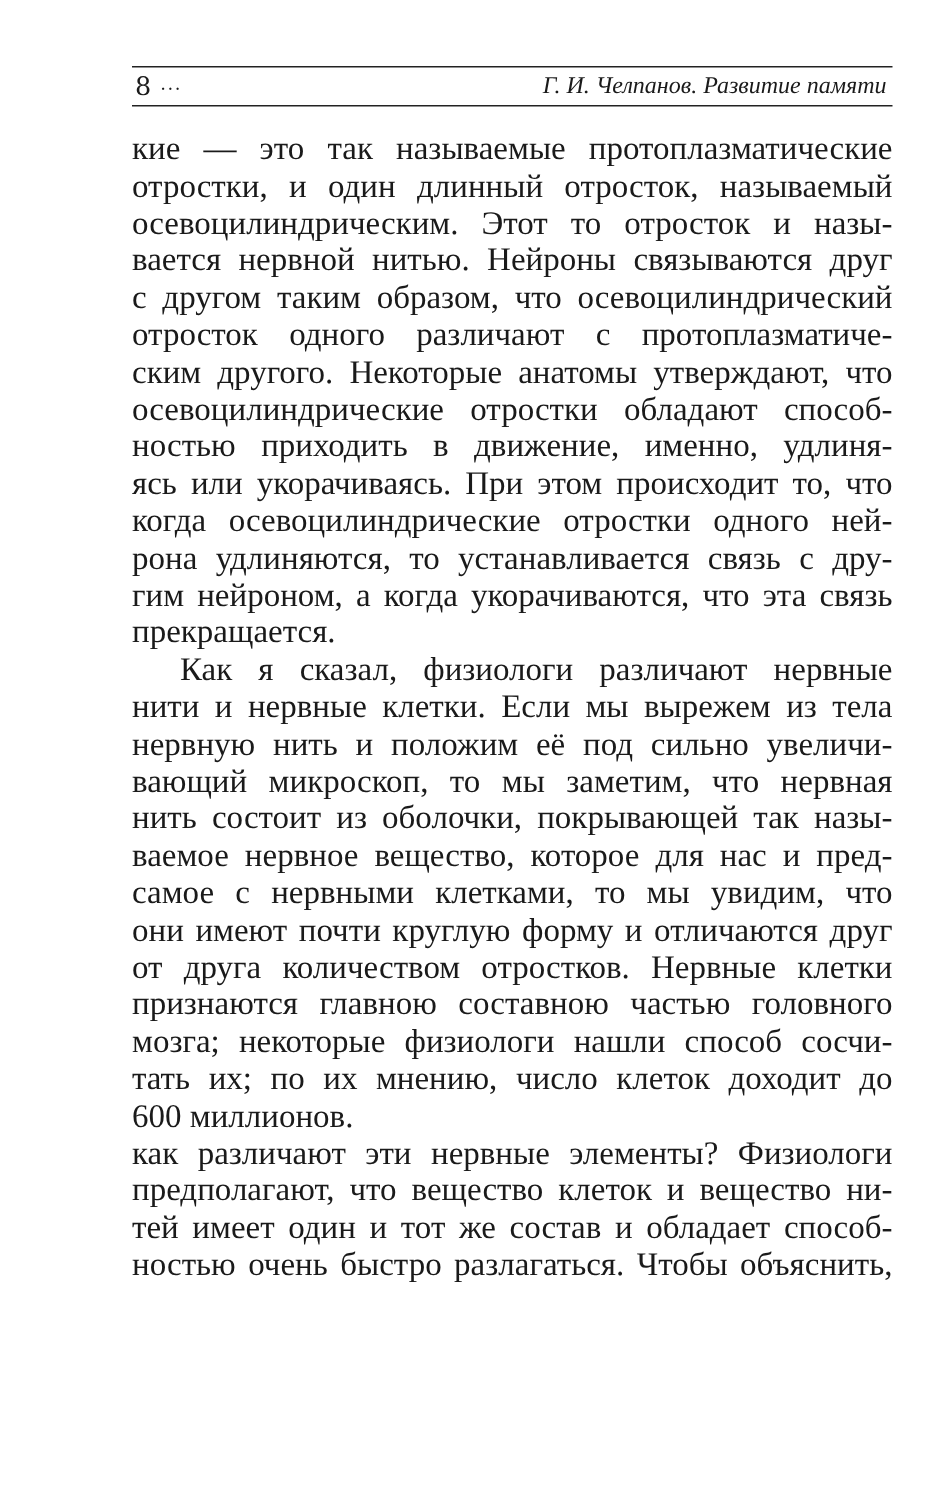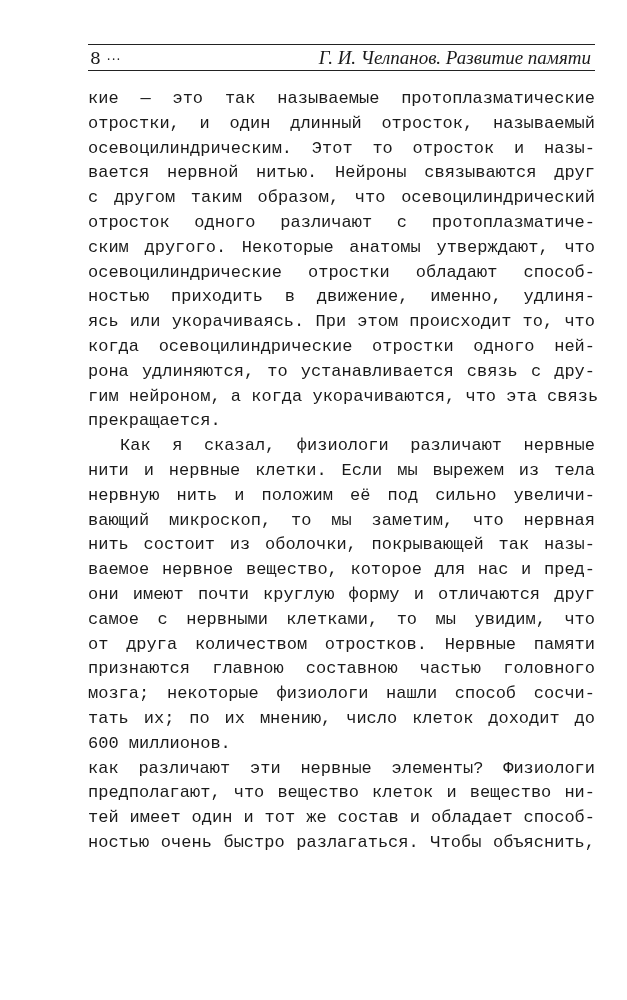--- a/index.html
+++ b/index.html
@@ -5,24 +5,24 @@
   html, body { margin: 0; padding: 0; background: #ffffff; }
   body { width: 627px; height: 1000px; position: relative; overflow: hidden; color: #1a1a1a; }
   .page-header {
     position: absolute; left: 88px; top: 44px; width: 507px; height: 25px;
     border-top: 1.5px solid #222; border-bottom: 1.5px solid #222;
     display: flex; align-items: center; justify-content: space-between;
     font-family: "DejaVu Serif", serif;
   }
   .page-num { font-size: 17px; padding-left: 2px; }
   .page-num .dots { font-size: 12px; margin-left: 6px; letter-spacing: 1px; }
-  .running-title { font-style: italic; font-size: 19px; padding-right: 4px; font-family: "Liberation Serif", serif; }
+  .running-title { font-style: italic; font-size: 16px; padding-right: 4px; font-family: "Liberation Serif", serif; }
   .body-text {
     position: absolute; left: 88px; top: 87px; width: 507px;
-    font-family: Liberation Mono, monospace; font-size: 17px; line-height: 24.8px;
+    font-family: Liberation Serif, serif; font-size: 22px; line-height: 24.8px;
   }
   .line { display: block; text-align: justify; text-align-last: justify; white-space: nowrap; height: 24.8px; }
   .line.last { text-align-last: left; }
   .line.indent { padding-left: 32px; }
 </style>
 </head>
 <body>
 
 <div class="page-header">
   <span class="page-num"><span>8</span><span class="dots">···</span></span>
@@ -46,23 +46,23 @@
       <span class="line">гим нейроном, а когда укорачиваются, что эта связь</span>
       <span class="line last">прекращается.</span>
     </div>
     <div>
       <span class="line indent">Как я сказал, физиологи различают нервные</span>
       <span class="line">нити и нервные клетки. Если мы вырежем из тела</span>
       <span class="line">нервную нить и положим её под сильно увеличи-</span>
       <span class="line">вающий микроскоп, то мы заметим, что нервная</span>
       <span class="line">нить состоит из оболочки, покрывающей так назы-</span>
       <span class="line">ваемое нервное вещество, которое для нас и пред-</span>
+      <span class="line">самое с нервными клетками, то мы увидим, что</span>
       <span class="line">они имеют почти круглую форму и отличаются друг</span>
-      <span class="line">самое с нервными клетками, то мы увидим, что</span>
-      <span class="line">от друга количеством отростков. Нервные памяти</span>
+      <span class="line">от друга количеством отростков. Нервные клетки</span>
       <span class="line">признаются главною составною частью головного</span>
       <span class="line">мозга; некоторые физиологи нашли способ сосчи-</span>
       <span class="line">тать их; по их мнению, число клеток доходит до</span>
       <span class="line last">600 миллионов.</span>
     </div>
     <div>
       <span class="line">как различают эти нервные элементы? Физиологи</span>
       <span class="line">предполагают, что вещество клеток и вещество ни-</span>
       <span class="line">тей имеет один и тот же состав и обладает способ-</span>
       <span class="line">ностью очень быстро разлагаться. Чтобы объяснить,</span>

